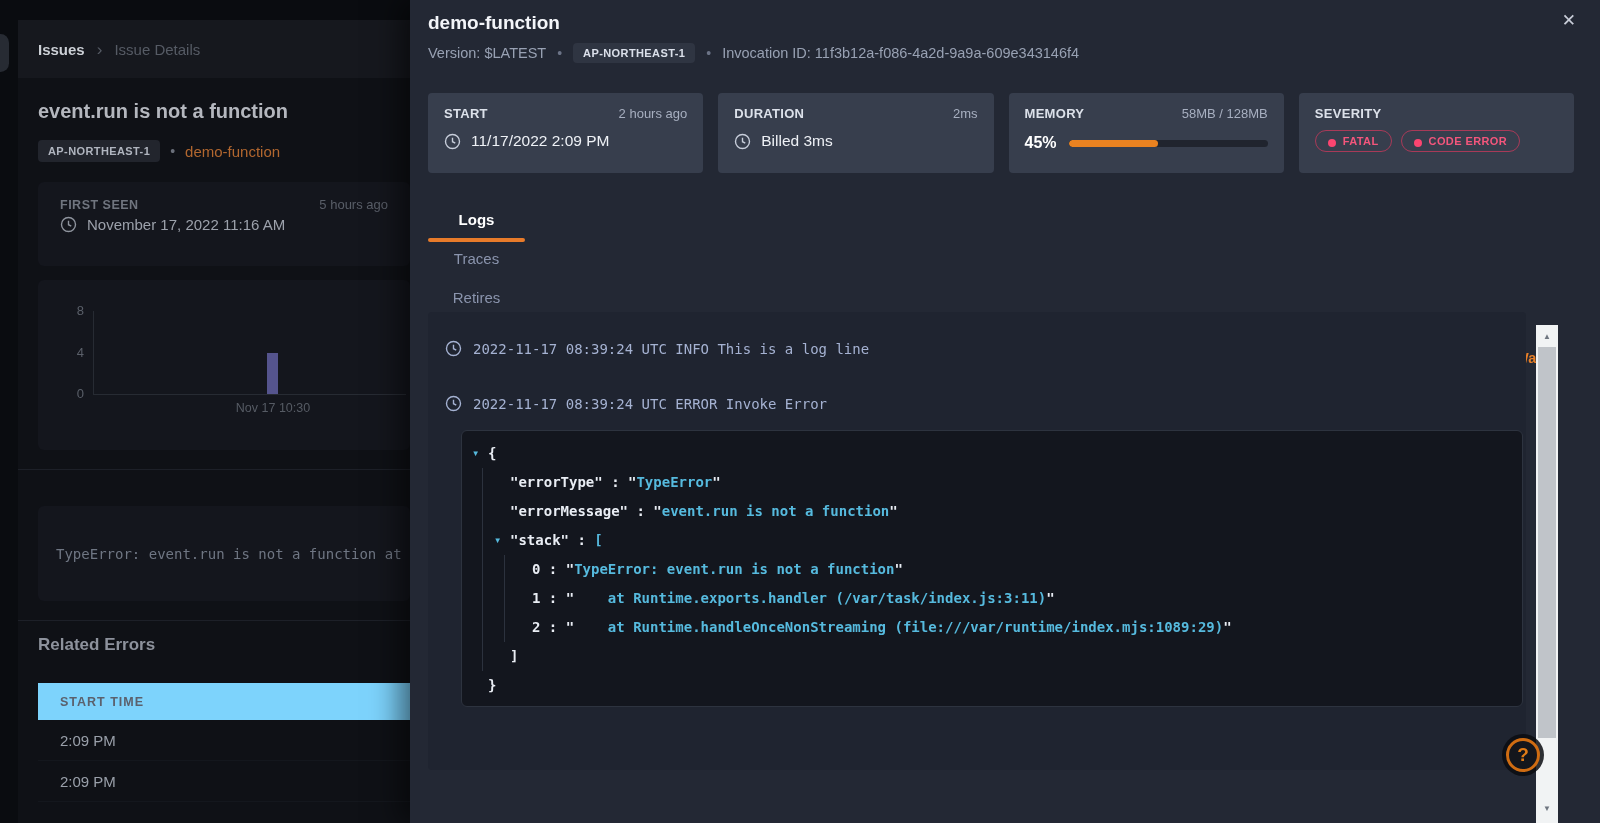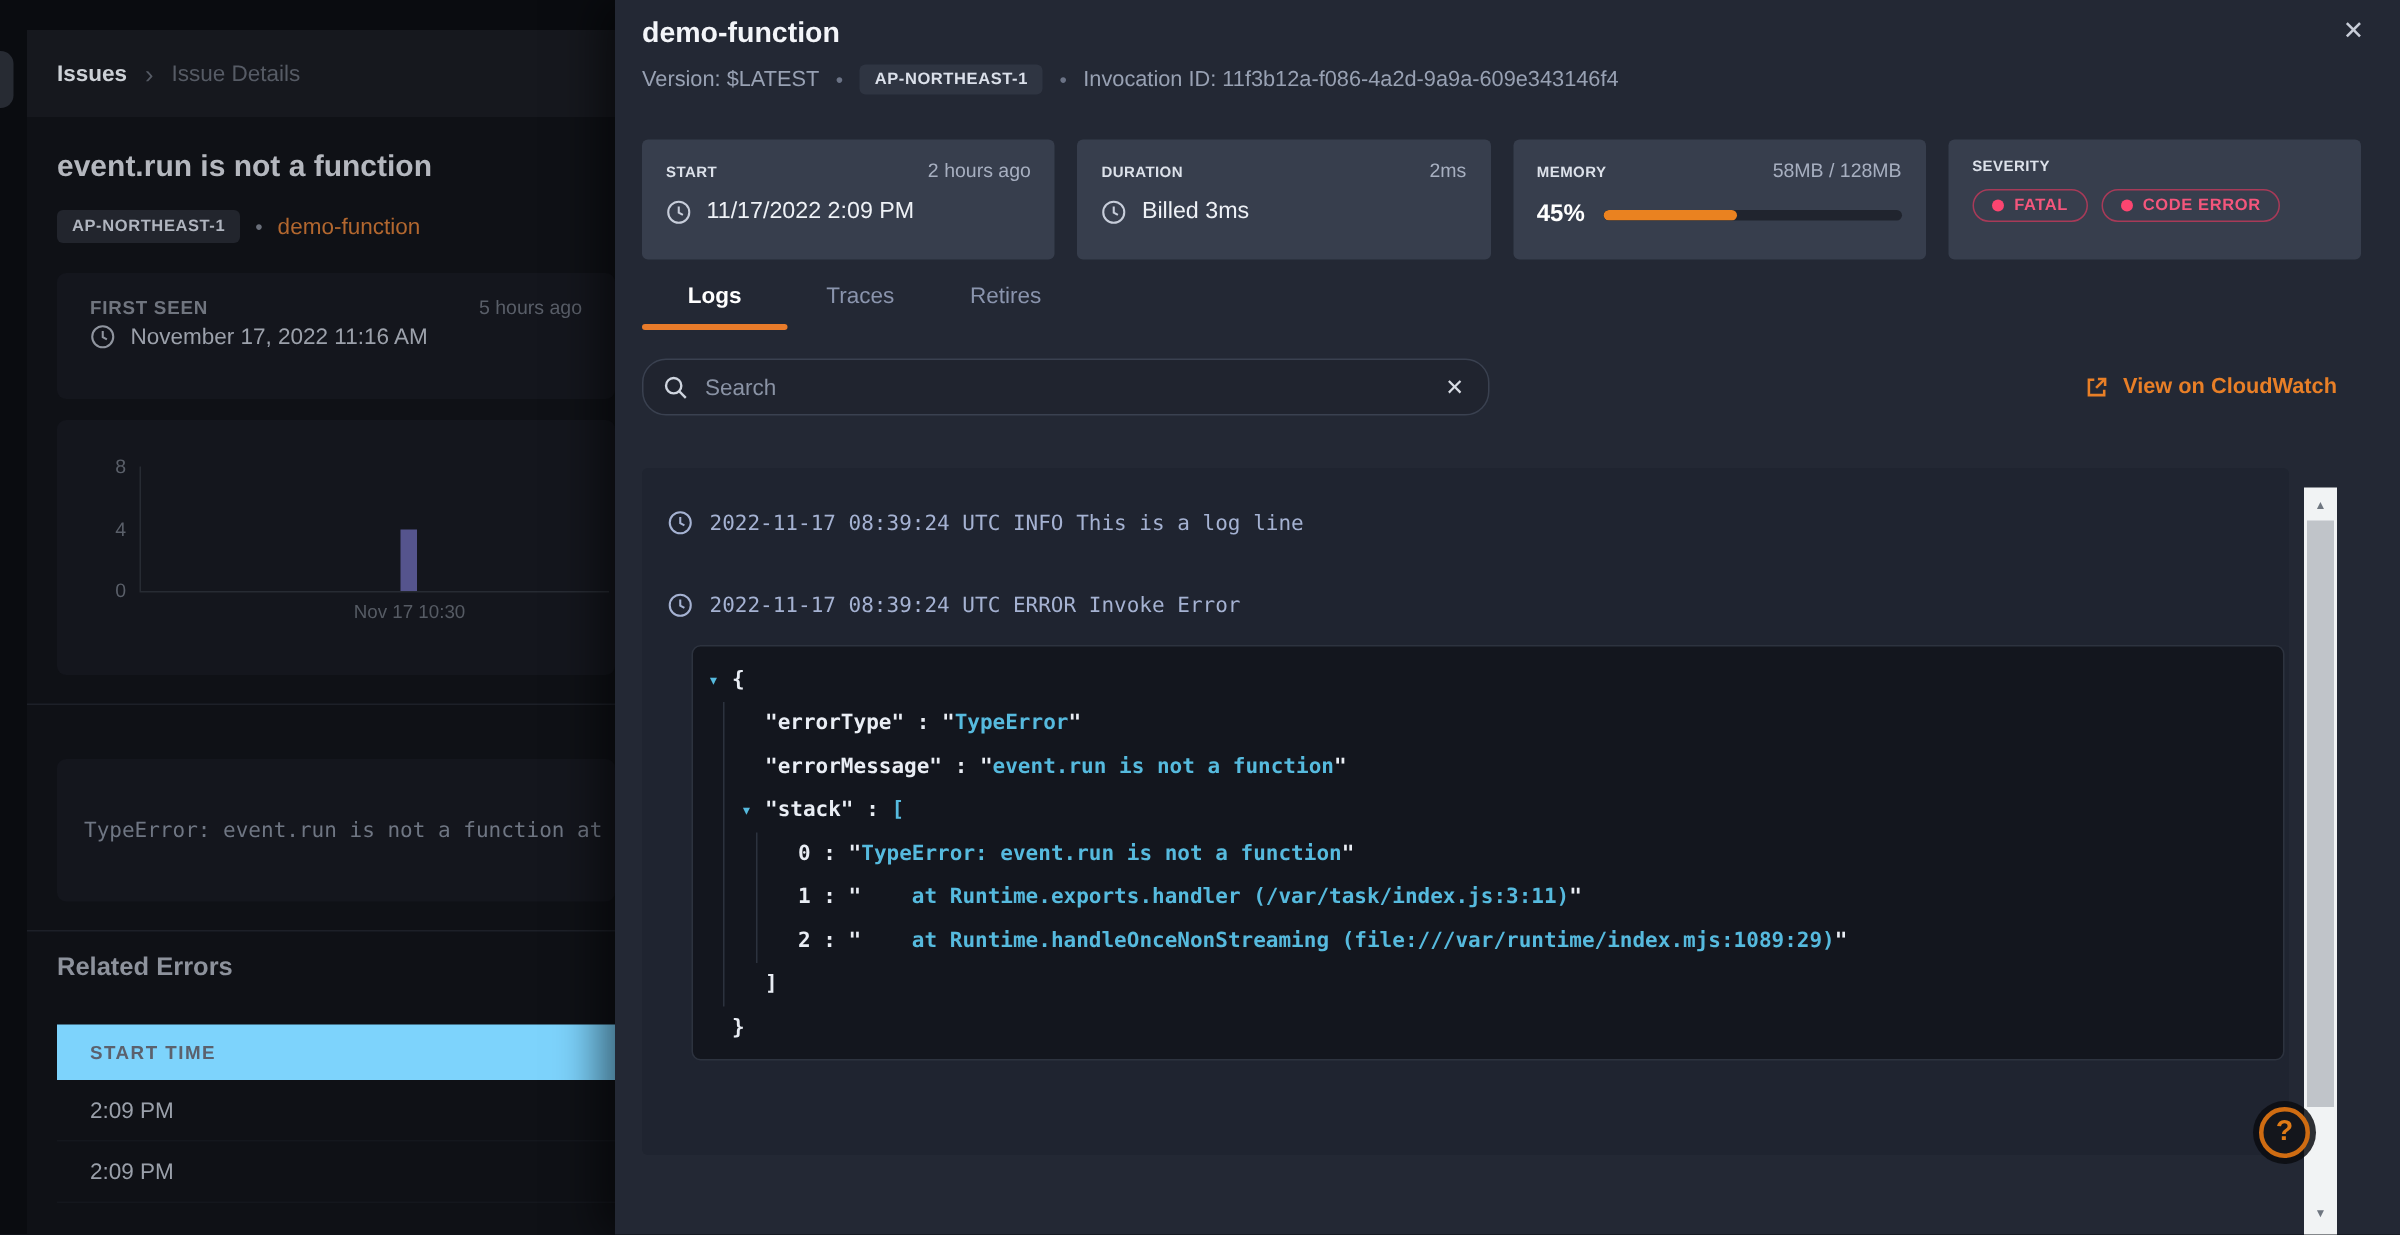--- a/index.html
+++ b/index.html
@@ -70,36 +70,36 @@
   .p-meta { margin-top:9px; display:flex; align-items:center; gap:11px;
             color:#98a1b3; font-size:14.5px; }
   .p-badge { background:#2f3542; color:#dbe0ea; font-size:11px; font-weight:bold;
              letter-spacing:.4px; padding:4px 10px; border-radius:4px; }
   .p-dot { color:#6b7386; font-size:14px; }
 
   .stats { display:grid; grid-template-columns:repeat(4,1fr); gap:15px;
            margin:30px 26px 0 18px; }
   .stat { background:#373e4d; border-radius:4px; height:80px; padding:13px 16px 0; }
   .stat-top { display:flex; justify-content:space-between; align-items:baseline; }
-  .stat-label { font-size:10px; font-weight:bold; color:#dce1ea; letter-spacing:.3px; }
+  .stat-label { font-size:13px; font-weight:bold; color:#dce1ea; letter-spacing:.3px; }
   .stat-right { font-size:13px; color:#a7afc0;text-align:center; }
   .stat-val { margin-top:11px; display:flex; align-items:center; gap:10px;
               font-size:15.5px; color:#eef1f6; }
   .stat-val .clock { color:#c7cdda; }
   .mem-row { display:flex; align-items:center; gap:12px; margin-top:13px; }
   .mem-pct { font-size:16px; font-weight:bold; color:#ffffff; }
   .mem-bar { flex:1; height:7px; border-radius:4px; background:#20242e; overflow:hidden; }
   .mem-fill { height:100%; border-radius:4px; }
   .sev-row { display:flex; gap:9px; margin-top:9px; }
-  .sev-pill { display:flex; align-items:center; gap:7px; border:1px solid #a83a58;
+  .sev-pill { display:flex; align-items:flex-end; gap:7px; border:1px solid #a83a58;
               color:#f4567c; font-size:11px; font-weight:bold; letter-spacing:.4px;
               padding:4px 12px; border-radius:999px; }
   .sev-dot { width:8px; height:8px; border-radius:50%; }
 
-  .tabs { display:flex; margin:8px 0 0 18px; }
+  .tabs { display:flex; margin:30px 0 0 18px;flex-direction:column; }
   .tab { width:97px; text-align:center; font-size:15px; color:#8a94ad;
          padding:8px 0 14px; position:relative; cursor:pointer; }
   .tab.active { color:#ffffff; font-weight:bold; }
   .tab.active::after { content:""; position:absolute; left:0; right:0; bottom:0;
                        height:4px; border-radius:3px; background:#e87b2a; }
 
   .search-row { display:flex; align-items:center; margin:19px 26px 0 18px; }
   .search-box { width:565px; height:38px; display:flex; align-items:center;
                 background:#20242f; border:1px solid #3a4150; border-radius:16px;
                 padding:0 13px; }

